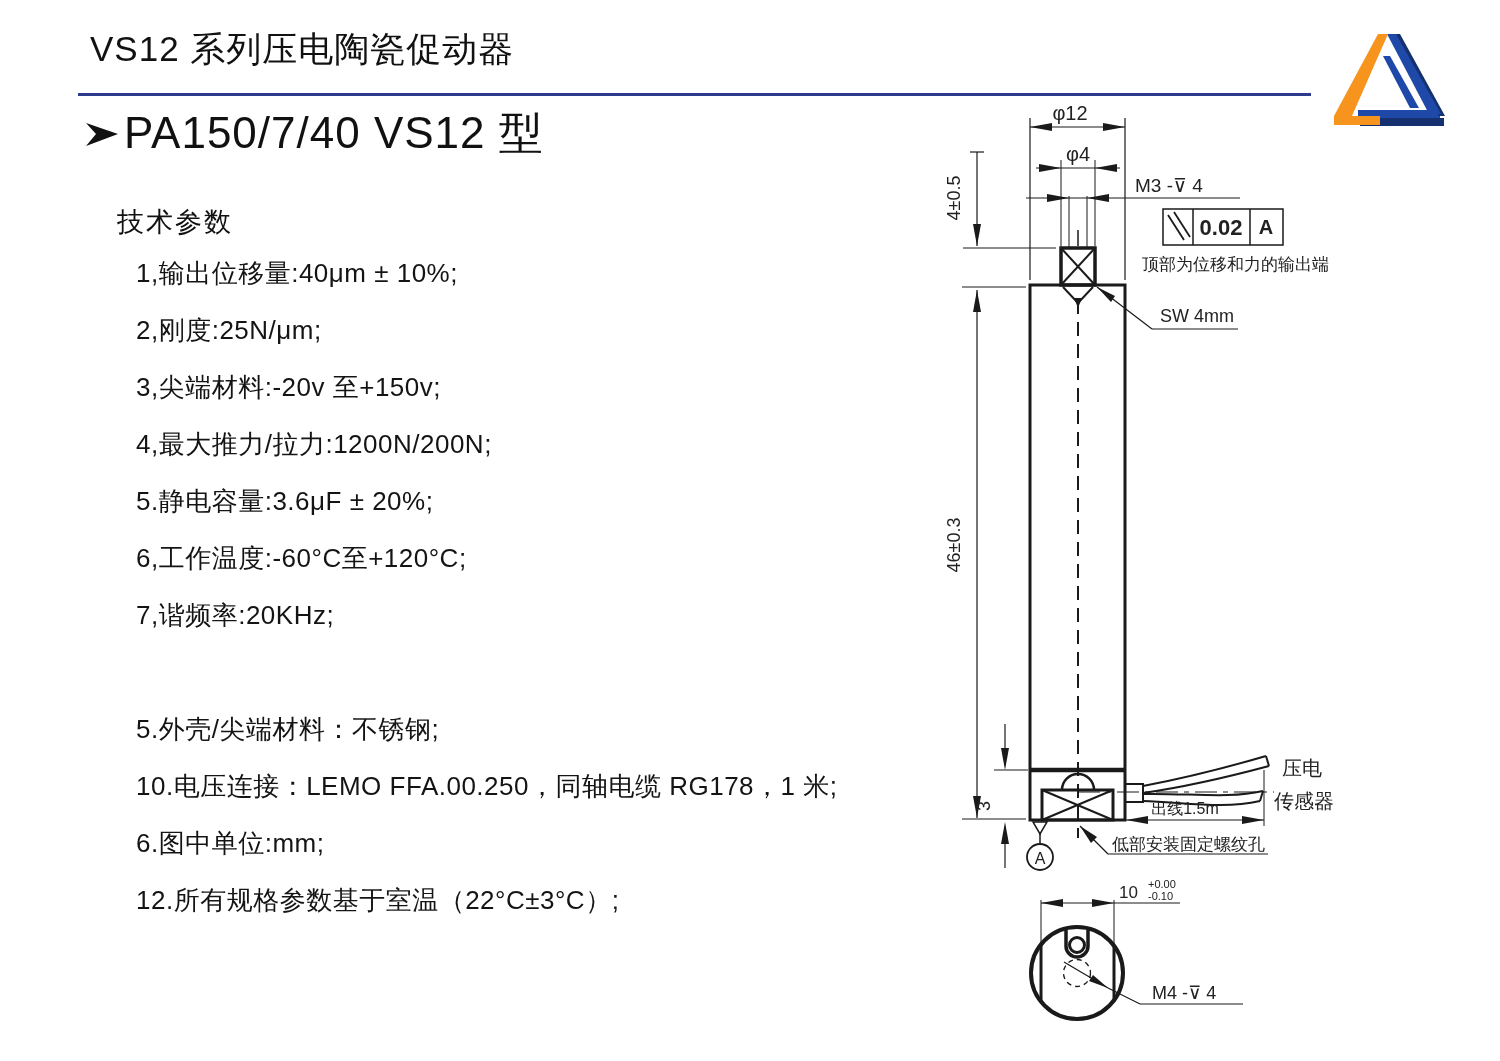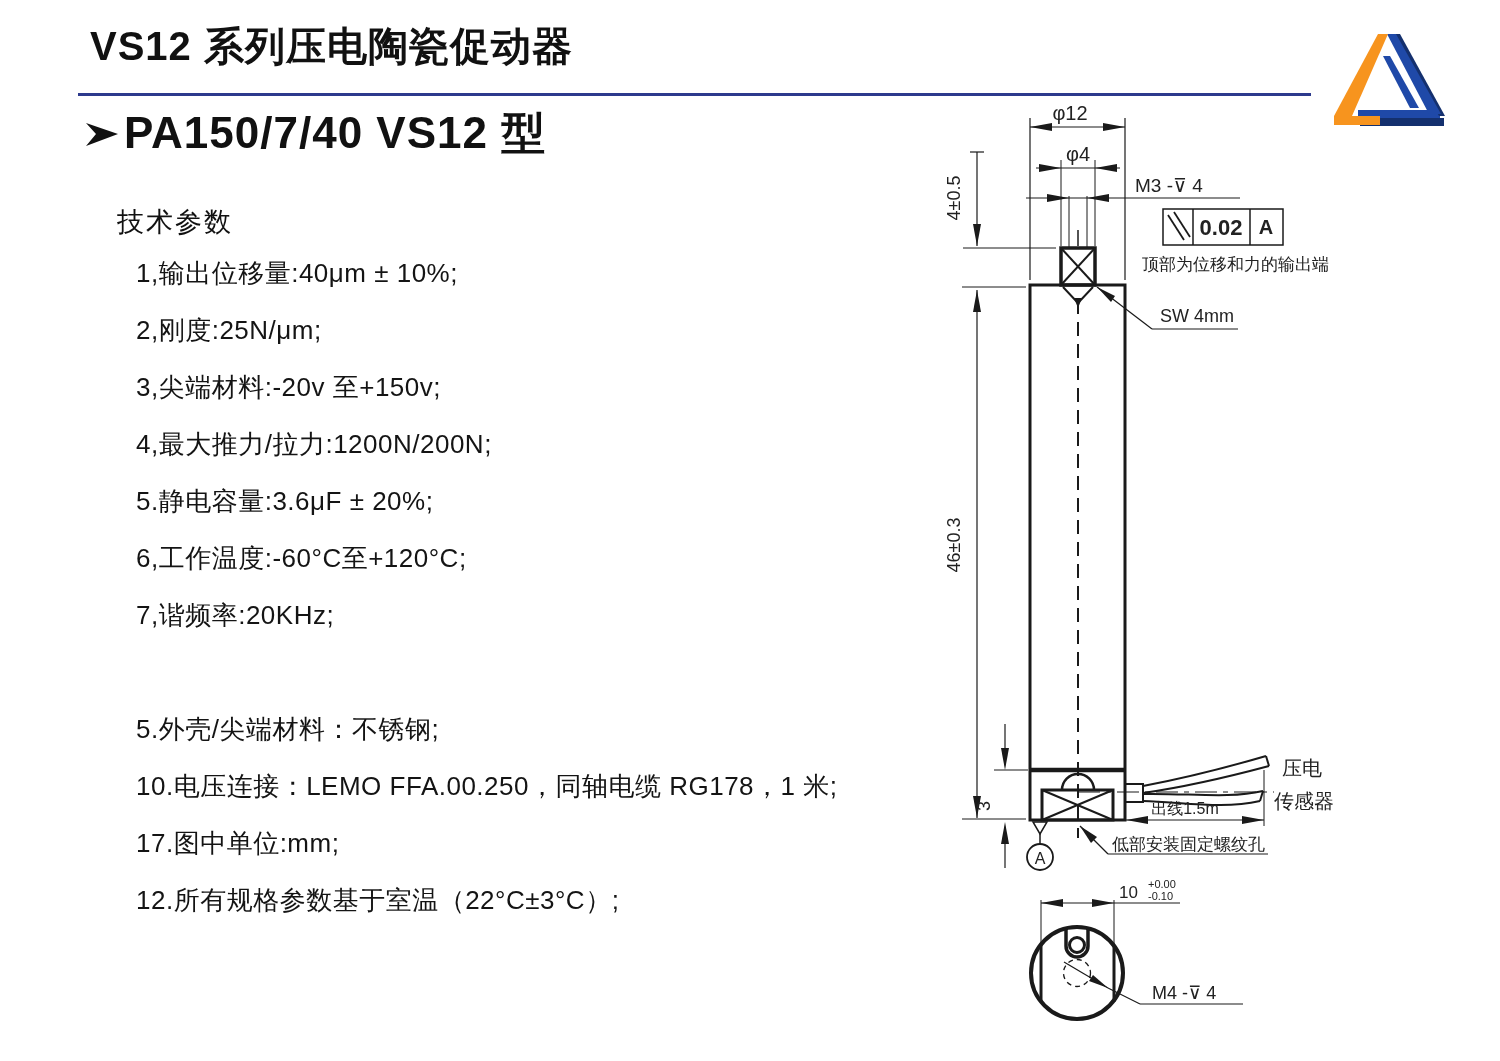--- a/index.html
+++ b/index.html
@@ -7,34 +7,34 @@
   .page {
     position: relative;
     width: 1500px; height: 1061px;
     margin: 0 auto;
     background: #ffffff;
     font-family: "Liberation Sans", "DejaVu Sans", sans-serif;
     color: #111;
     overflow: hidden;
   }
   .page-title {
-    position: absolute; left: 90px; top: 19px;
-    font-size: 40px; font-weight: 700; letter-spacing: 1px;
+    position: absolute; left: 90px; top: 26px;
+    font-size: 35px; font-weight: 400; letter-spacing: 1px;
   }
   .title-rule {
     position: absolute; left: 78px; top: 93px;
     width: 1233px; height: 3px; background: #2d3a8d;
   }
   .logo {
     position: absolute; left: 1330px; top: 28px;
     width: 116px; height: 102px;
   }
   .model-heading {
     position: absolute; left: 83px; top: 104px;
-    font-size: 44px; font-weight: 700; letter-spacing: 1px;
+    font-size: 44px; font-weight: 400; letter-spacing: 1px;
     display: flex; align-items: center;
   }
   .bullet-icon { width: 38px; height: 38px; margin-right: 3px; flex: 0 0 auto; }
   .specs-heading {
     position: absolute; left: 117px; top: 204px;
     font-size: 27px; font-weight: 400; letter-spacing: 2px;
   }
   .spec-item {
     position: absolute; left: 88px;
     font-size: 26px; font-weight: 400; letter-spacing: 0.5px;
@@ -75,21 +75,21 @@
 
   <div class="spec-item" style="top:256px">1,输出位移量:40μm ± 10%;</div>
   <div class="spec-item" style="top:313px">2,刚度:25N/μm;</div>
   <div class="spec-item" style="top:370px">3,尖端材料:-20v 至+150v;</div>
   <div class="spec-item" style="top:427px">4,最大推力/拉力:1200N/200N;</div>
   <div class="spec-item" style="top:484px">5.静电容量:3.6μF ± 20%;</div>
   <div class="spec-item" style="top:541px">6,工作温度:-60°C至+120°C;</div>
   <div class="spec-item" style="top:598px">7,谐频率:20KHz;</div>
   <div class="spec-item" style="top:712px">5.外壳/尖端材料：不锈钢;</div>
   <div class="spec-item" style="top:769px">10.电压连接：LEMO FFA.00.250，同轴电缆 RG178，1 米;</div>
-  <div class="spec-item" style="top:826px">17.图中单位:mm;</div>
+  <div class="spec-item" style="top:826px">6.图中单位:mm;</div>
   <div class="spec-item" style="top:883px">12.所有规格参数基于室温（22°C±3°C）;</div>
 
   <svg class="drawing" viewBox="930 100 570 961">
     <g stroke="#1a1a1a" fill="none">
 
       <rect x="1030" y="285" width="95" height="535" stroke-width="3"></rect>
       <line x1="1030" y1="770" x2="1125" y2="770" stroke-width="4.5"></line>
 
       <rect x="1061" y="248" width="34" height="37" stroke-width="3.5"></rect>
       <line x1="1061" y1="248" x2="1095" y2="285" stroke-width="2"></line>

